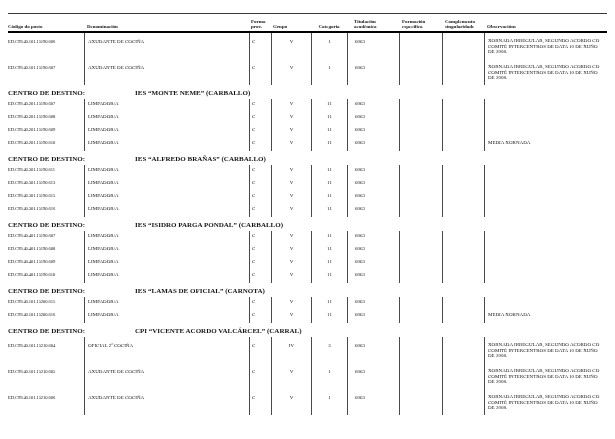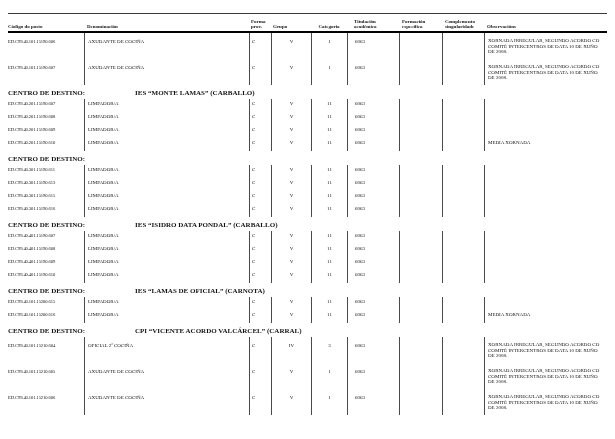--- a/index.html
+++ b/index.html
@@ -75,21 +75,21 @@
             <div class="cell c-titulacion">6063</div>
             <div class="cell c-formacion"></div>
             <div class="cell c-complemento"></div>
             <div class="cell c-observacions">XORNADA IRREGULAR, SEGUNDO ACORDO CO
 COMITÉ INTERCENTROS DE DATA 10 DE XUÑO
 DE 2008.</div>
           </div>
         </div>
         <div class="centro">
           <span class="clabel">CENTRO DE DESTINO:</span>
-          <span class="cname">IES “MONTE LAMAS” (CARBALLO)</span>
+          <span class="cname">IES “MONTE NEME” (CARBALLO)</span>
         </div>
         <div>
           <div class="grid9 row">
             <div class="cell c-codigo">ED.C99.40.201.15190.607</div>
             <div class="cell c-denominacion">LIMPADOR/A</div>
             <div class="cell c-forma">C</div>
             <div class="cell c-grupo">V</div>
             <div class="cell c-categoria">11</div>
             <div class="cell c-titulacion">6063</div>
             <div class="cell c-formacion"></div>
@@ -125,20 +125,21 @@
             <div class="cell c-grupo">V</div>
             <div class="cell c-categoria">11</div>
             <div class="cell c-titulacion">6063</div>
             <div class="cell c-formacion"></div>
             <div class="cell c-complemento"></div>
             <div class="cell c-observacions">MEDIA XORNADA</div>
           </div>
         </div>
         <div class="centro">
           <span class="clabel">CENTRO DE DESTINO:</span>
+          <span class="cname">IES “ALFREDO BRAÑAS” (CARBALLO)</span>
         </div>
         <div>
           <div class="grid9 row">
             <div class="cell c-codigo">ED.C99.40.301.15190.611</div>
             <div class="cell c-denominacion">LIMPADOR/A</div>
             <div class="cell c-forma">C</div>
             <div class="cell c-grupo">V</div>
             <div class="cell c-categoria">11</div>
             <div class="cell c-titulacion">6063</div>
             <div class="cell c-formacion"></div>
@@ -174,21 +175,21 @@
             <div class="cell c-grupo">V</div>
             <div class="cell c-categoria">11</div>
             <div class="cell c-titulacion">6063</div>
             <div class="cell c-formacion"></div>
             <div class="cell c-complemento"></div>
             <div class="cell c-observacions"></div>
           </div>
         </div>
         <div class="centro">
           <span class="clabel">CENTRO DE DESTINO:</span>
-          <span class="cname">IES “ISIDRO DATA PONDAL” (CARBALLO)</span>
+          <span class="cname">IES “ISIDRO PARGA PONDAL” (CARBALLO)</span>
         </div>
         <div>
           <div class="grid9 row">
             <div class="cell c-codigo">ED.C99.40.401.15190.607</div>
             <div class="cell c-denominacion">LIMPADOR/A</div>
             <div class="cell c-forma">C</div>
             <div class="cell c-grupo">V</div>
             <div class="cell c-categoria">11</div>
             <div class="cell c-titulacion">6063</div>
             <div class="cell c-formacion"></div>

